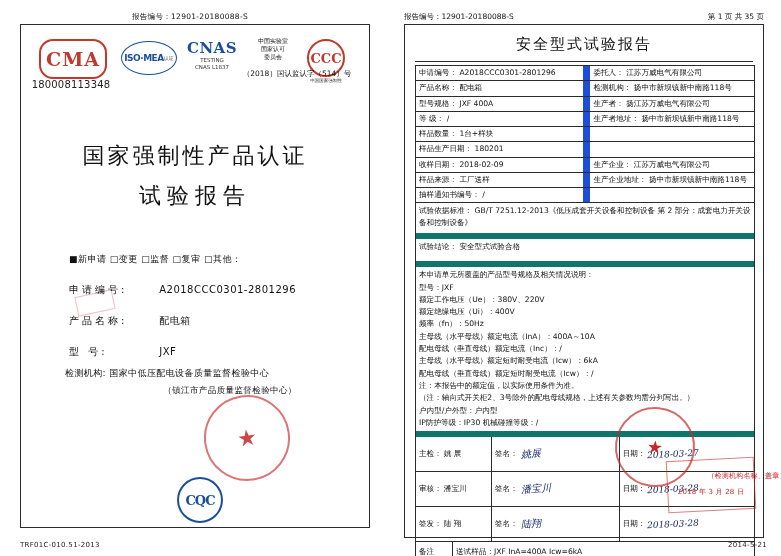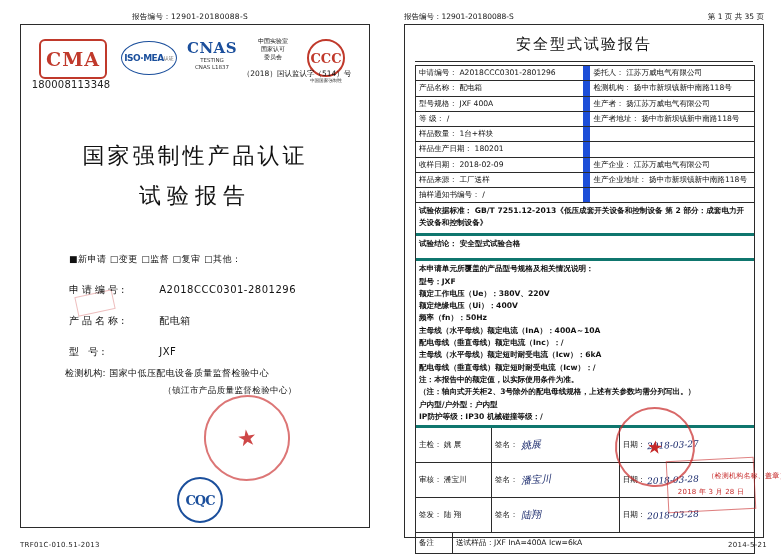--- a/index.html
+++ b/index.html
@@ -23,21 +23,21 @@
   }
   .left-box{
     position:absolute;left:6px;top:18px;width:348px;height:502px;
     border:1px solid #2b2b2b;background:#fff;
   }
   .logos{
     position:absolute;left:14px;top:12px;width:320px;height:58px;
   }
   .logo-ma{
     position:absolute;left:4px;top:2px;width:64px;height:36px;
-    border:2px solid #c0392b;border-radius:6px;
+    border:2px solid #c0392b;border-radius:14px;
     display:flex;align-items:center;justify-content:center;
     color:#c0392b;font-weight:bold;font-size:16px;letter-spacing:1px;
     font-family:"DejaVu Serif","Liberation Serif",serif;
   }
   .logo-ma .m{font-size:19px;}
   .logo-sub{
     position:absolute;left:-8px;top:42px;width:88px;text-align:center;
     font-size:10px;color:#222;letter-spacing:.2px;
   }
   .logo-iso{
@@ -143,21 +143,21 @@
     border:1px solid #2b2b2b;border-bottom:none;
     font-size:7.6px;color:#111;
   }
   .grow{display:flex;border-bottom:1px solid #2b2b2b;min-height:14px;}
   .gcell{padding:2px 3px;line-height:1.35;}
   .gleft{width:168px;border-right:7px solid #1d4ed8;}
   .gright{width:164px;}
   .lab{color:#111;}
   .val{color:#111;}
   .blk{
-    border-bottom:3px solid #0f766e;padding:2px 3px;line-height:1.55;font-size:7.6px;font-weight:bold;
+    border-bottom:6px solid #0f766e;padding:2px 3px;line-height:1.55;font-size:7.6px;
   }
   .blk.tall{line-height:1.62;}
   .sign-grid{font-size:7.6px;}
   .sign-row{display:flex;border-bottom:1px solid #2b2b2b;height:34px;align-items:center;}
   .s1{width:72px;border-right:1px solid #2b2b2b;padding:0 3px;height:100%;display:flex;align-items:center;}
   .s2{width:126px;border-right:1px solid #2b2b2b;padding:0 3px;height:100%;display:flex;align-items:center;}
   .s3{width:134px;padding:0 3px;height:100%;display:flex;align-items:center;}
   .handwrite{
     font-family:"DejaVu Serif","Liberation Serif",serif;
     color:#1a2a6c;font-style:italic;font-size:10px;

